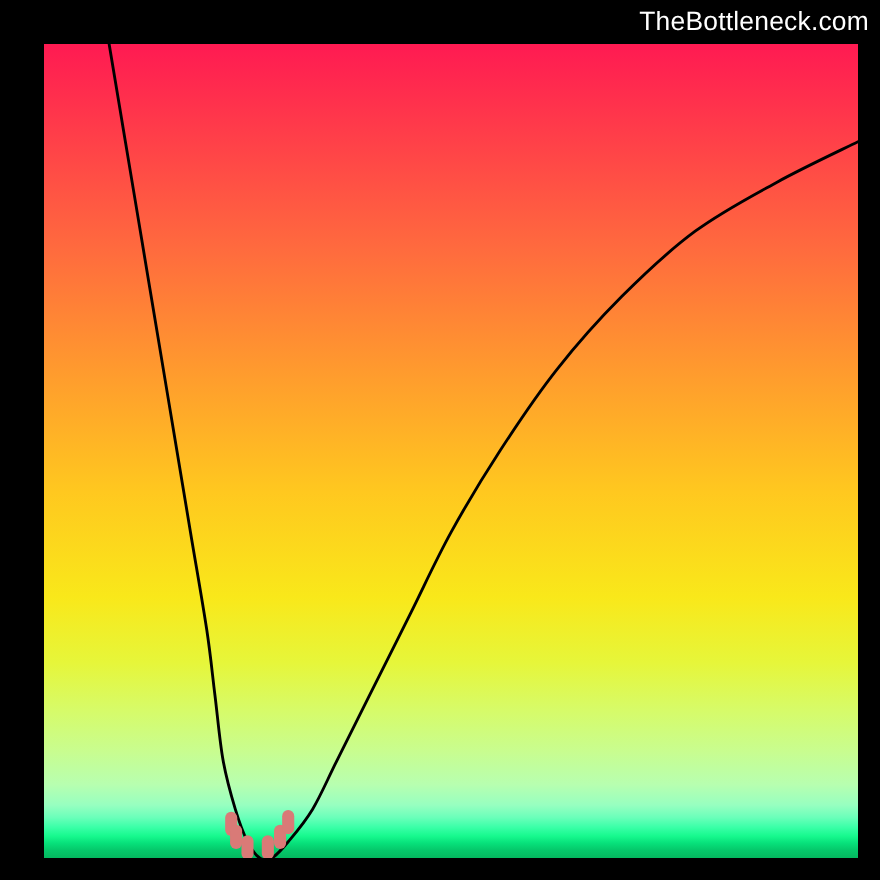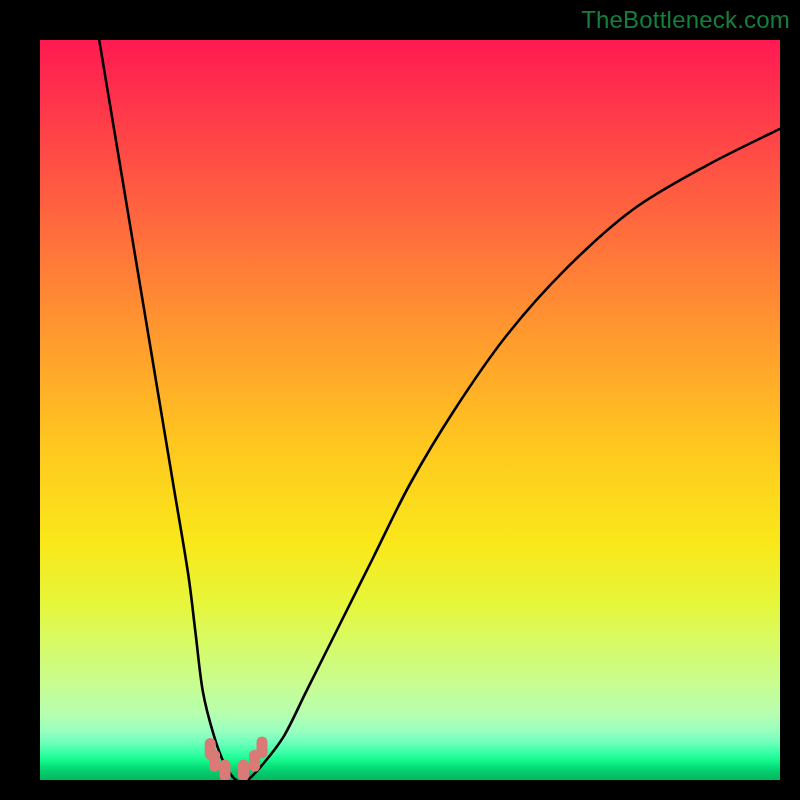--- a/index.html
+++ b/index.html
@@ -14,21 +14,21 @@
   .stage {
     position: relative;
     width: 800px;
     height: 800px;
     background: #000;
   }
   .attribution {
     position: absolute;
     top: 6px;
     right: 10px;
-    color: #15803d;
+    color: #ffffff;
     font-size: 24px;
     font-weight: 400;
     letter-spacing: 0.2px;
     z-index: 3;
   }
   .plot-area {
     position: absolute;
     left: 40px;
     top: 40px;
     width: 740px;

